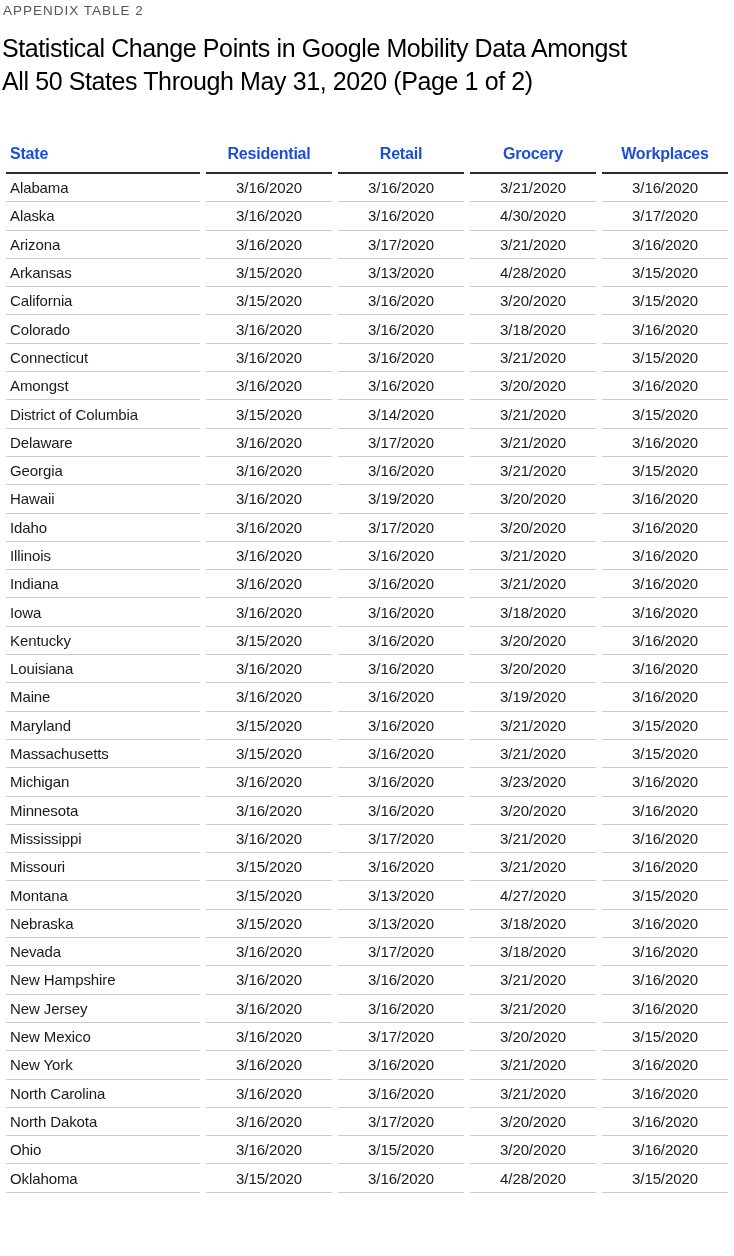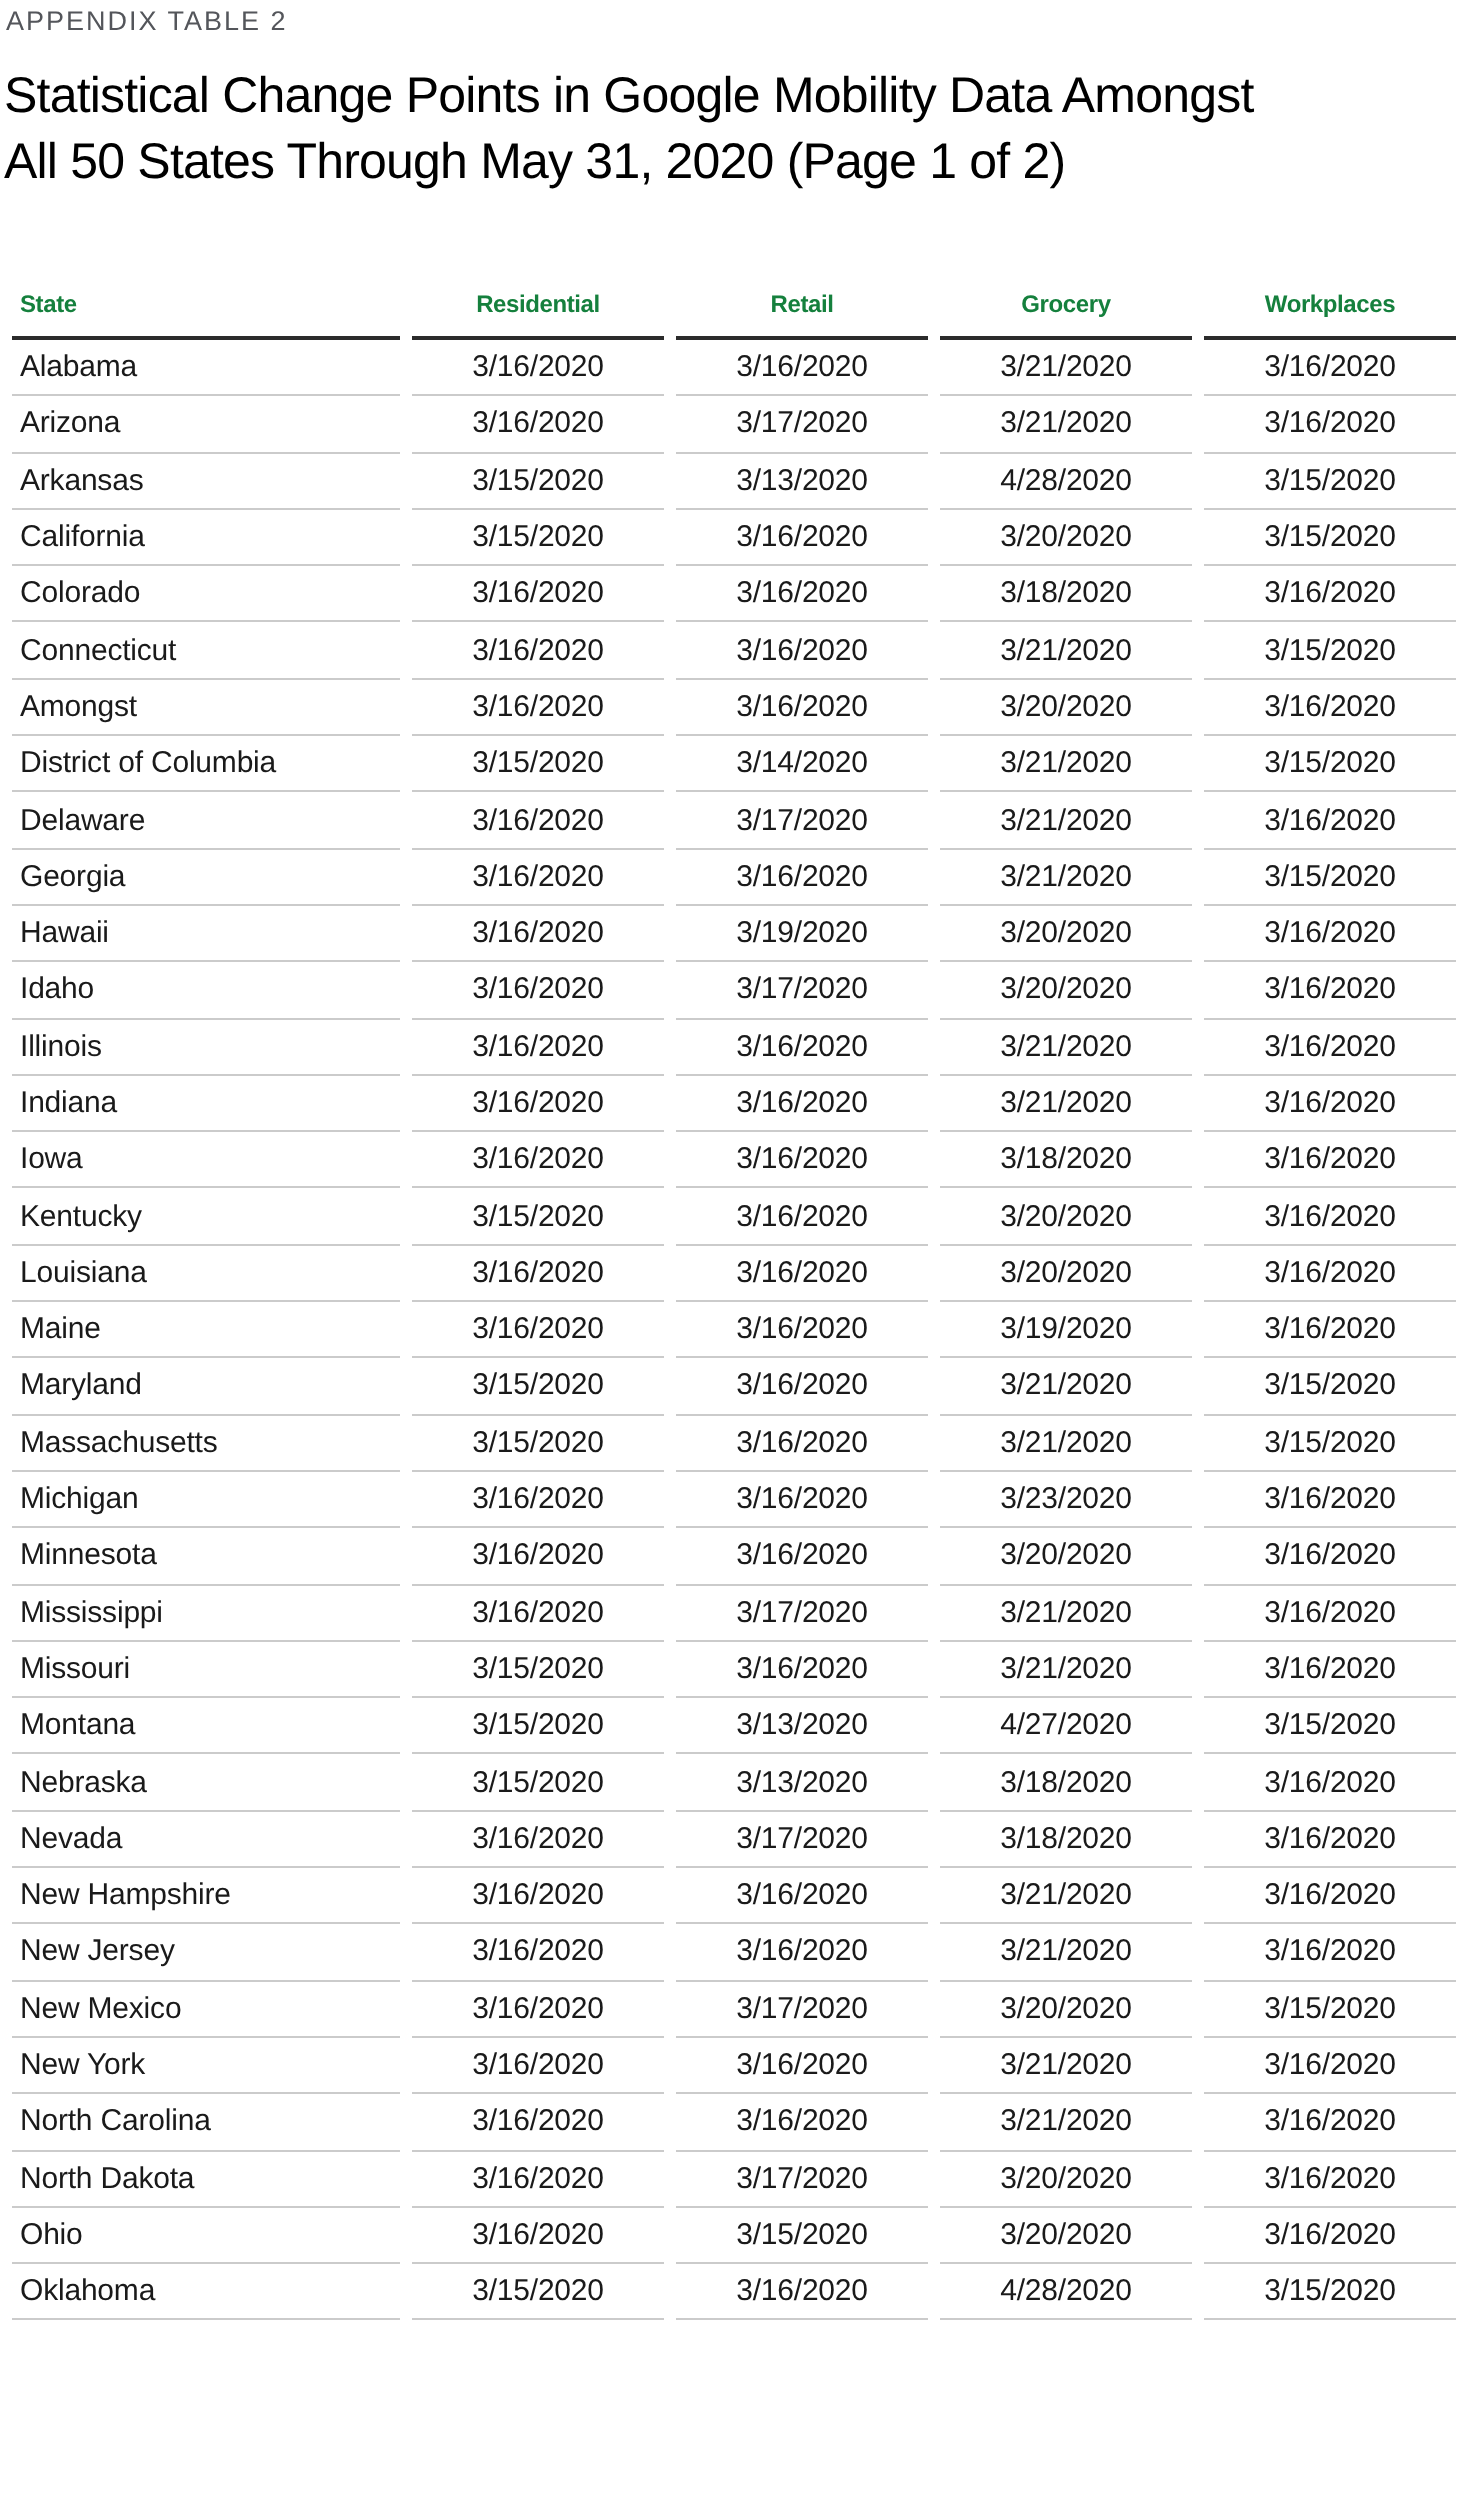--- a/index.html
+++ b/index.html
@@ -40,24 +40,24 @@
     margin-top: 43px;
     width: 734px;
     border-collapse: separate;
     border-spacing: 6px 0;
     table-layout: fixed;
   }
   col.c-state { width: 194px; }
   col.c-date  { width: 126px; }
 
   thead th {
-    font-size: 12px;
+    font-size: 16px;
     font-weight: bold;
     letter-spacing: -0.2px;
-    color: #15803d;
+    color: #1d4ed8;
     text-align: center;
     vertical-align: bottom;
     padding: 4px 0 9px 0;
     border-bottom: 2px solid var(--header-rule, #2B2B2B);
   }
   thead th.state-head { text-align: left; padding-left: 4px; }
 
   tbody td {
     height: 28.3px;
     font-size: 15px;
@@ -103,20 +103,27 @@
     </thead>
     <tbody>
   <tr>
     <td class="state-cell">Alabama</td>
     <td>3/16/2020</td>
     <td>3/16/2020</td>
     <td>3/21/2020</td>
     <td>3/16/2020</td>
   </tr>
 
+  <tr>
+    <td class="state-cell">Alaska</td>
+    <td>3/16/2020</td>
+    <td>3/16/2020</td>
+    <td>4/30/2020</td>
+    <td>3/17/2020</td>
+  </tr>
 
   <tr>
     <td class="state-cell">Arizona</td>
     <td>3/16/2020</td>
     <td>3/17/2020</td>
     <td>3/21/2020</td>
     <td>3/16/2020</td>
   </tr>
 
   <tr>

